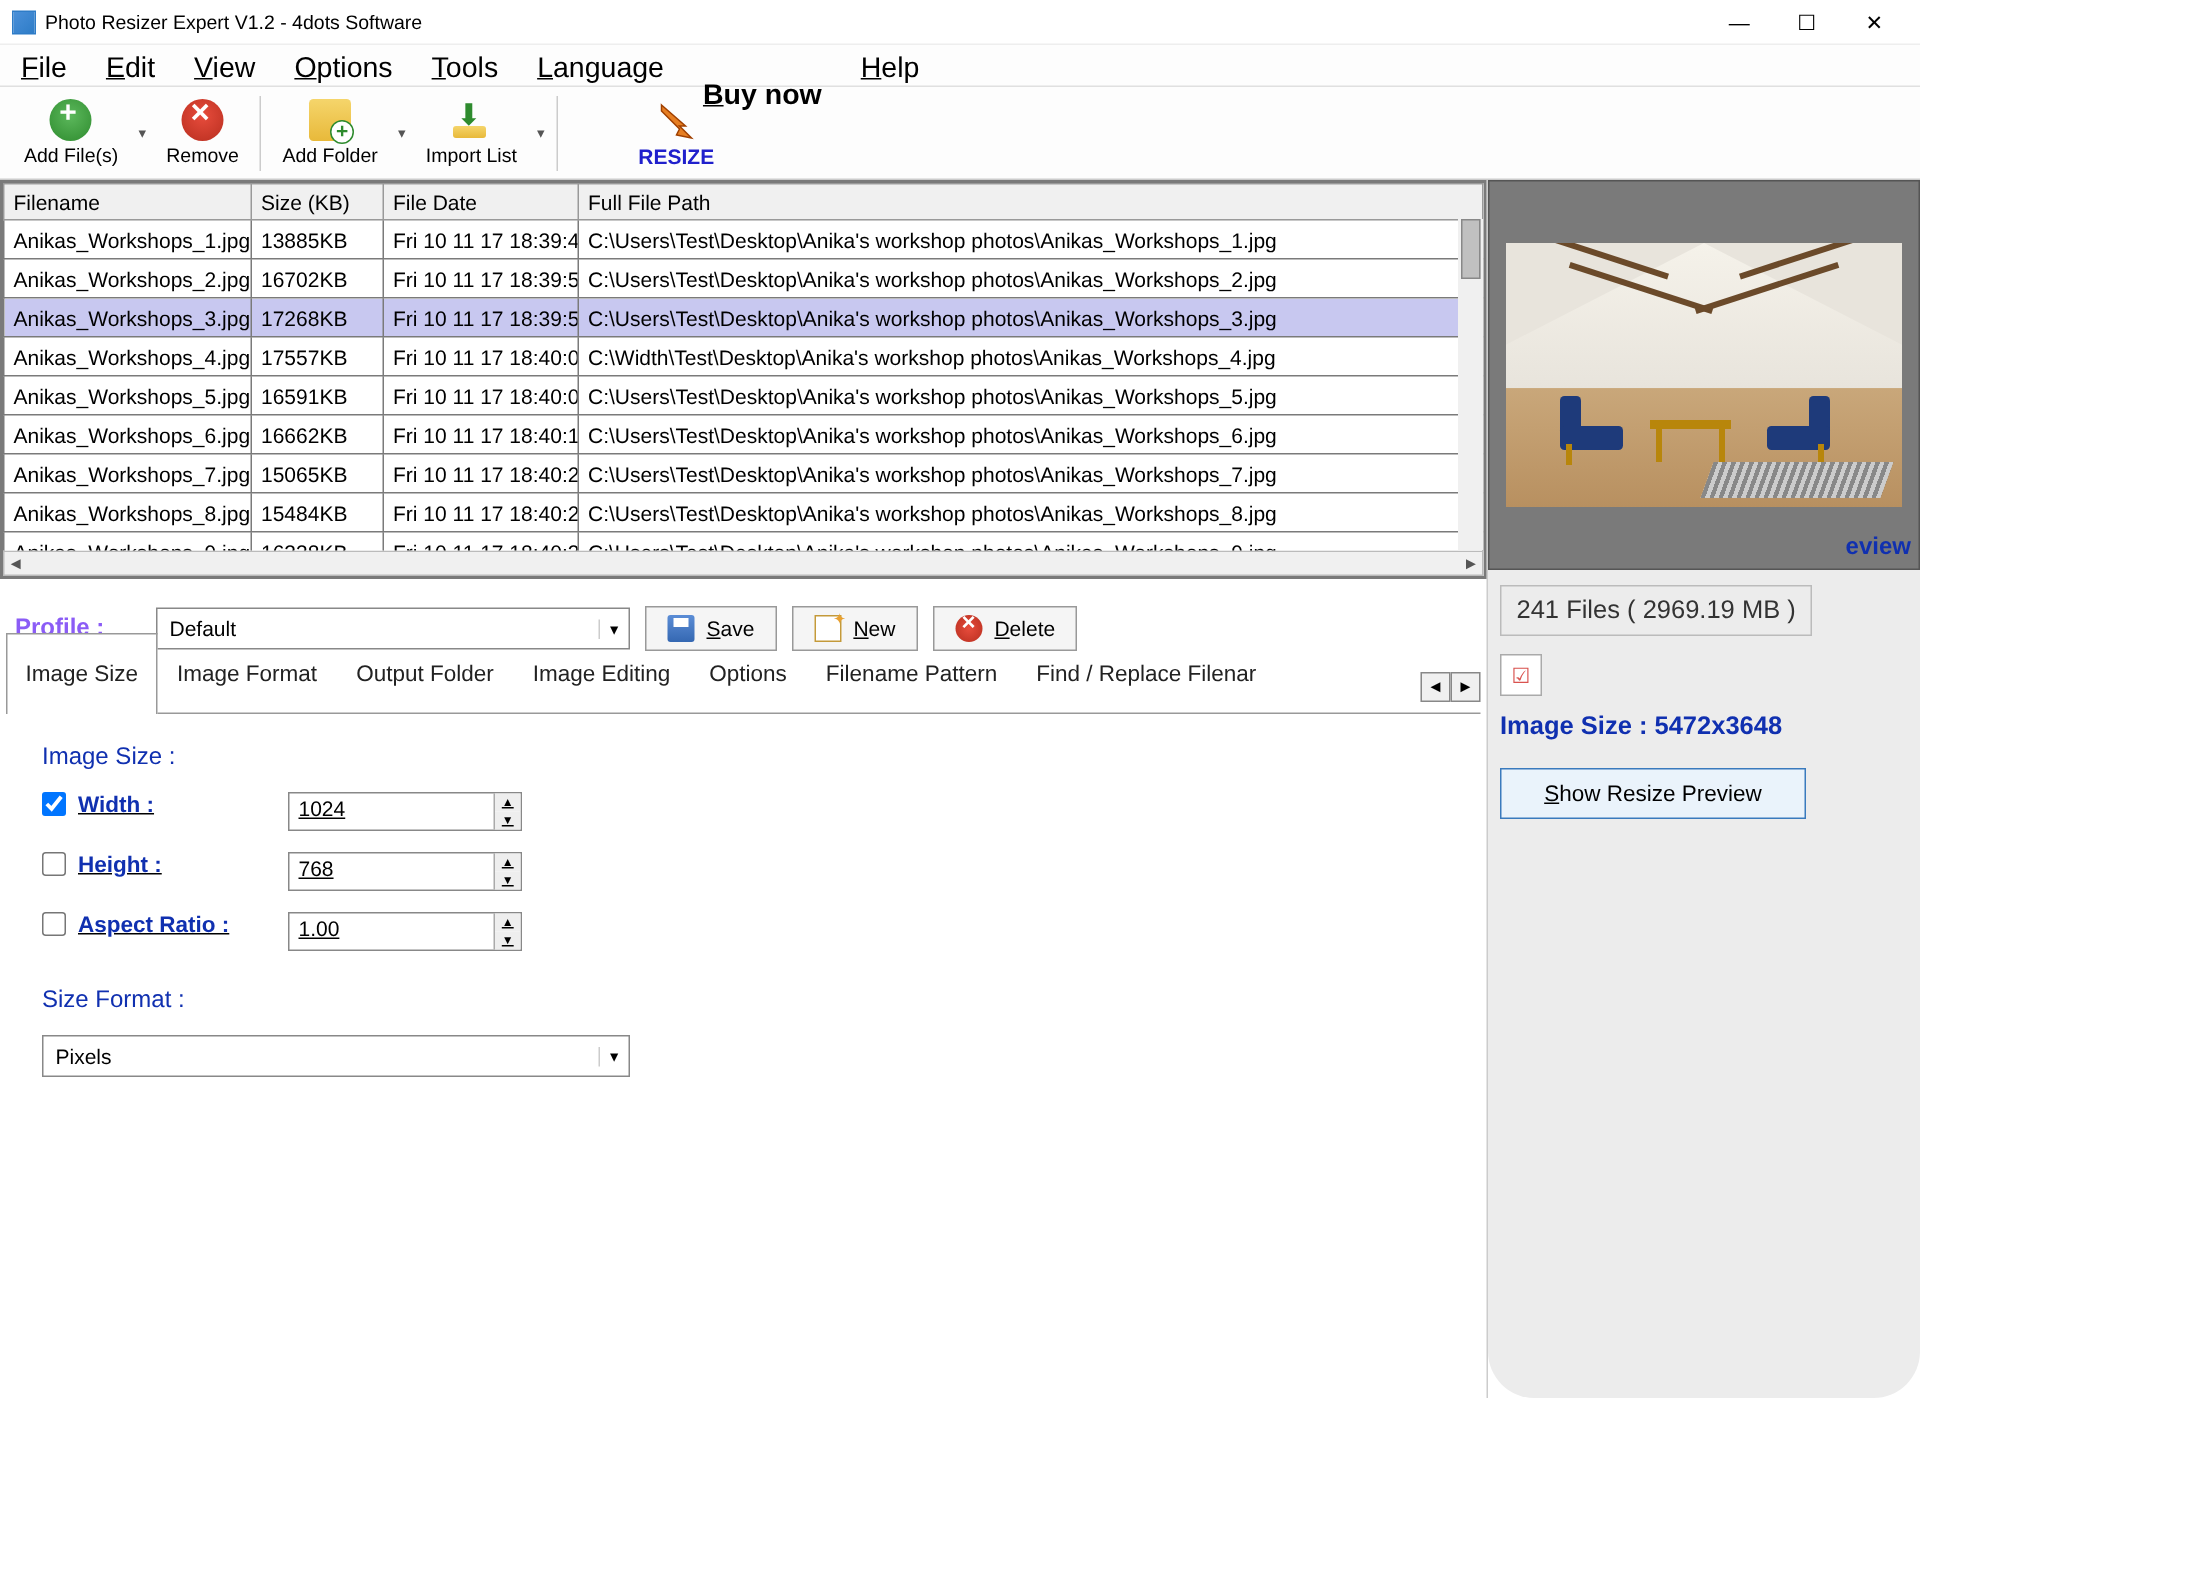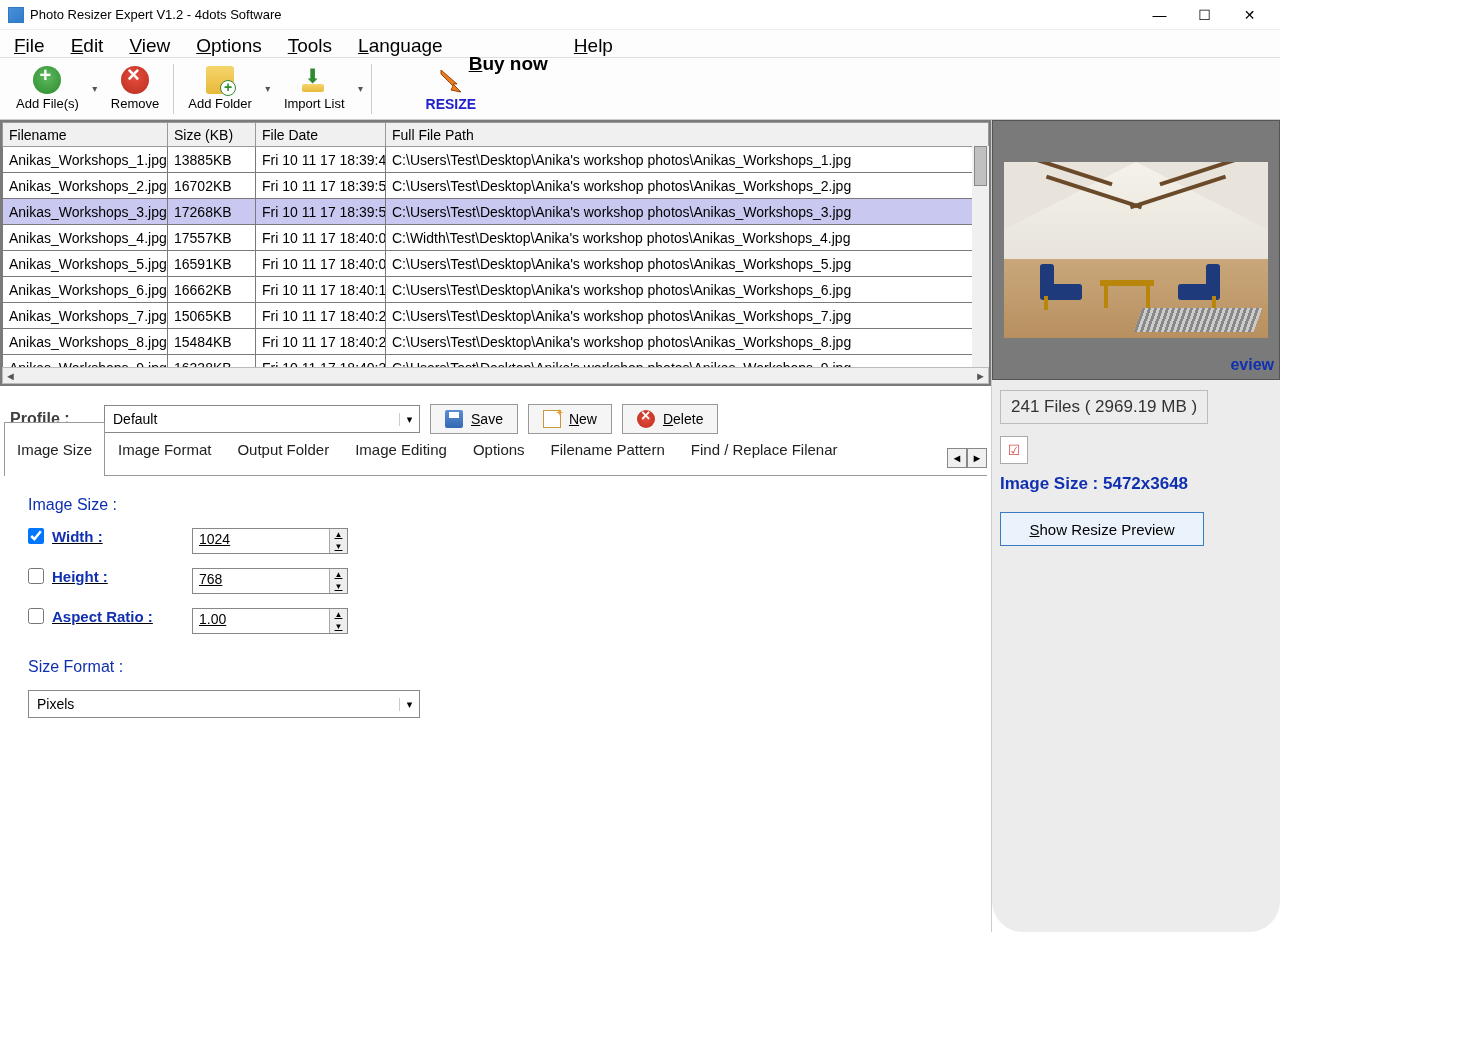--- a/index.html
+++ b/index.html
@@ -47,21 +47,21 @@
 .col-fn { width: 165px; }
 .col-sz { width: 88px; }
 .col-dt { width: 130px; }
 .col-pth { }
 .vscroll { position: absolute; right: 0; top: 24px; bottom: 0; width: 17px; background: #f0f0f0; }
 .vscroll .thumb { position: absolute; top: 0; left: 2px; width: 13px; height: 40px; background: #c0c0c0; border: 1px solid #888; }
 .hscroll { height: 17px; background: #f0f0f0; display: flex; align-items: center; justify-content: space-between; padding: 0 2px; border: 1px solid #bbb; }
 .hscroll .arr { font-size: 11px; color: #555; cursor: pointer; }
 
 .profile-row { display: flex; align-items: center; gap: 10px; padding: 18px 10px 12px; }
-.profile-row .lbl { color: #404040; font-weight: bold; font-size: 16px; width: 84px; }
+.profile-row .lbl { color: #8b5cf6; font-weight: bold; font-size: 16px; width: 84px; }
 .combo { display: flex; align-items: center; border: 1px solid #888; background: #fff; height: 28px; }
 .combo .val { flex: 1; padding: 0 8px; font-size: 14px; }
 .combo .drop { width: 20px; text-align: center; border-left: 1px solid #ccc; font-size: 11px; cursor: pointer; }
 .profile-combo { width: 316px; }
 .btn { display: inline-flex; align-items: center; gap: 8px; border: 1px solid #999; background: #f5f5f5; padding: 4px 14px; height: 30px; cursor: pointer; font-size: 14px; }
 .btn .bicon { width: 18px; height: 18px; }
 .btn .ul { text-decoration: underline; }
 .bicon.save { background: linear-gradient(180deg,#5b8dd6,#3568b2); border-radius: 2px; position: relative; }
 .bicon.save::after { content:""; position:absolute; top:2px; left:4px; width:10px; height:6px; background:#fff; }
 .bicon.new { background: #fff; border: 1px solid #c49a3a; position: relative; }

